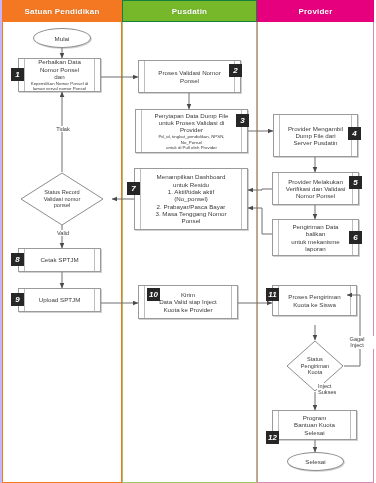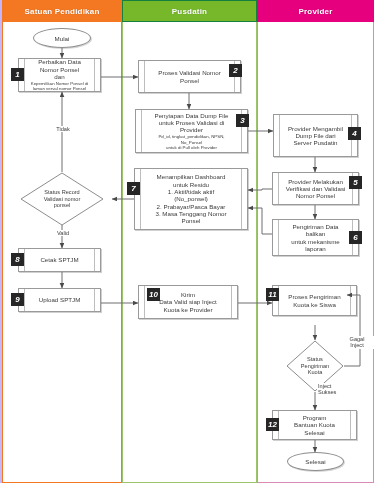--- a/index.html
+++ b/index.html
@@ -309,19 +309,19 @@
 
   <div class="node proc" style="left:272px;top:410px;width:85px;height:30px;">
     <div class="bar-l"></div>
     <div class="bar-r"></div>
     <div class="txt">
       <div class="main">Program</div>
       <div class="main">Bantuan Kuota</div>
       <div class="main">Selesai</div>
     </div>
   </div>
-  <div class="badge" style="left:266px;top:418px;">12</div>
+  <div class="badge" style="left:266px;top:431px;">12</div>
 
   <div class="node term" style="left:287px;top:452px;width:57px;height:19px;">
     <span>Selesai</span>
   </div>
 
 </div>
 
 </body></html>

